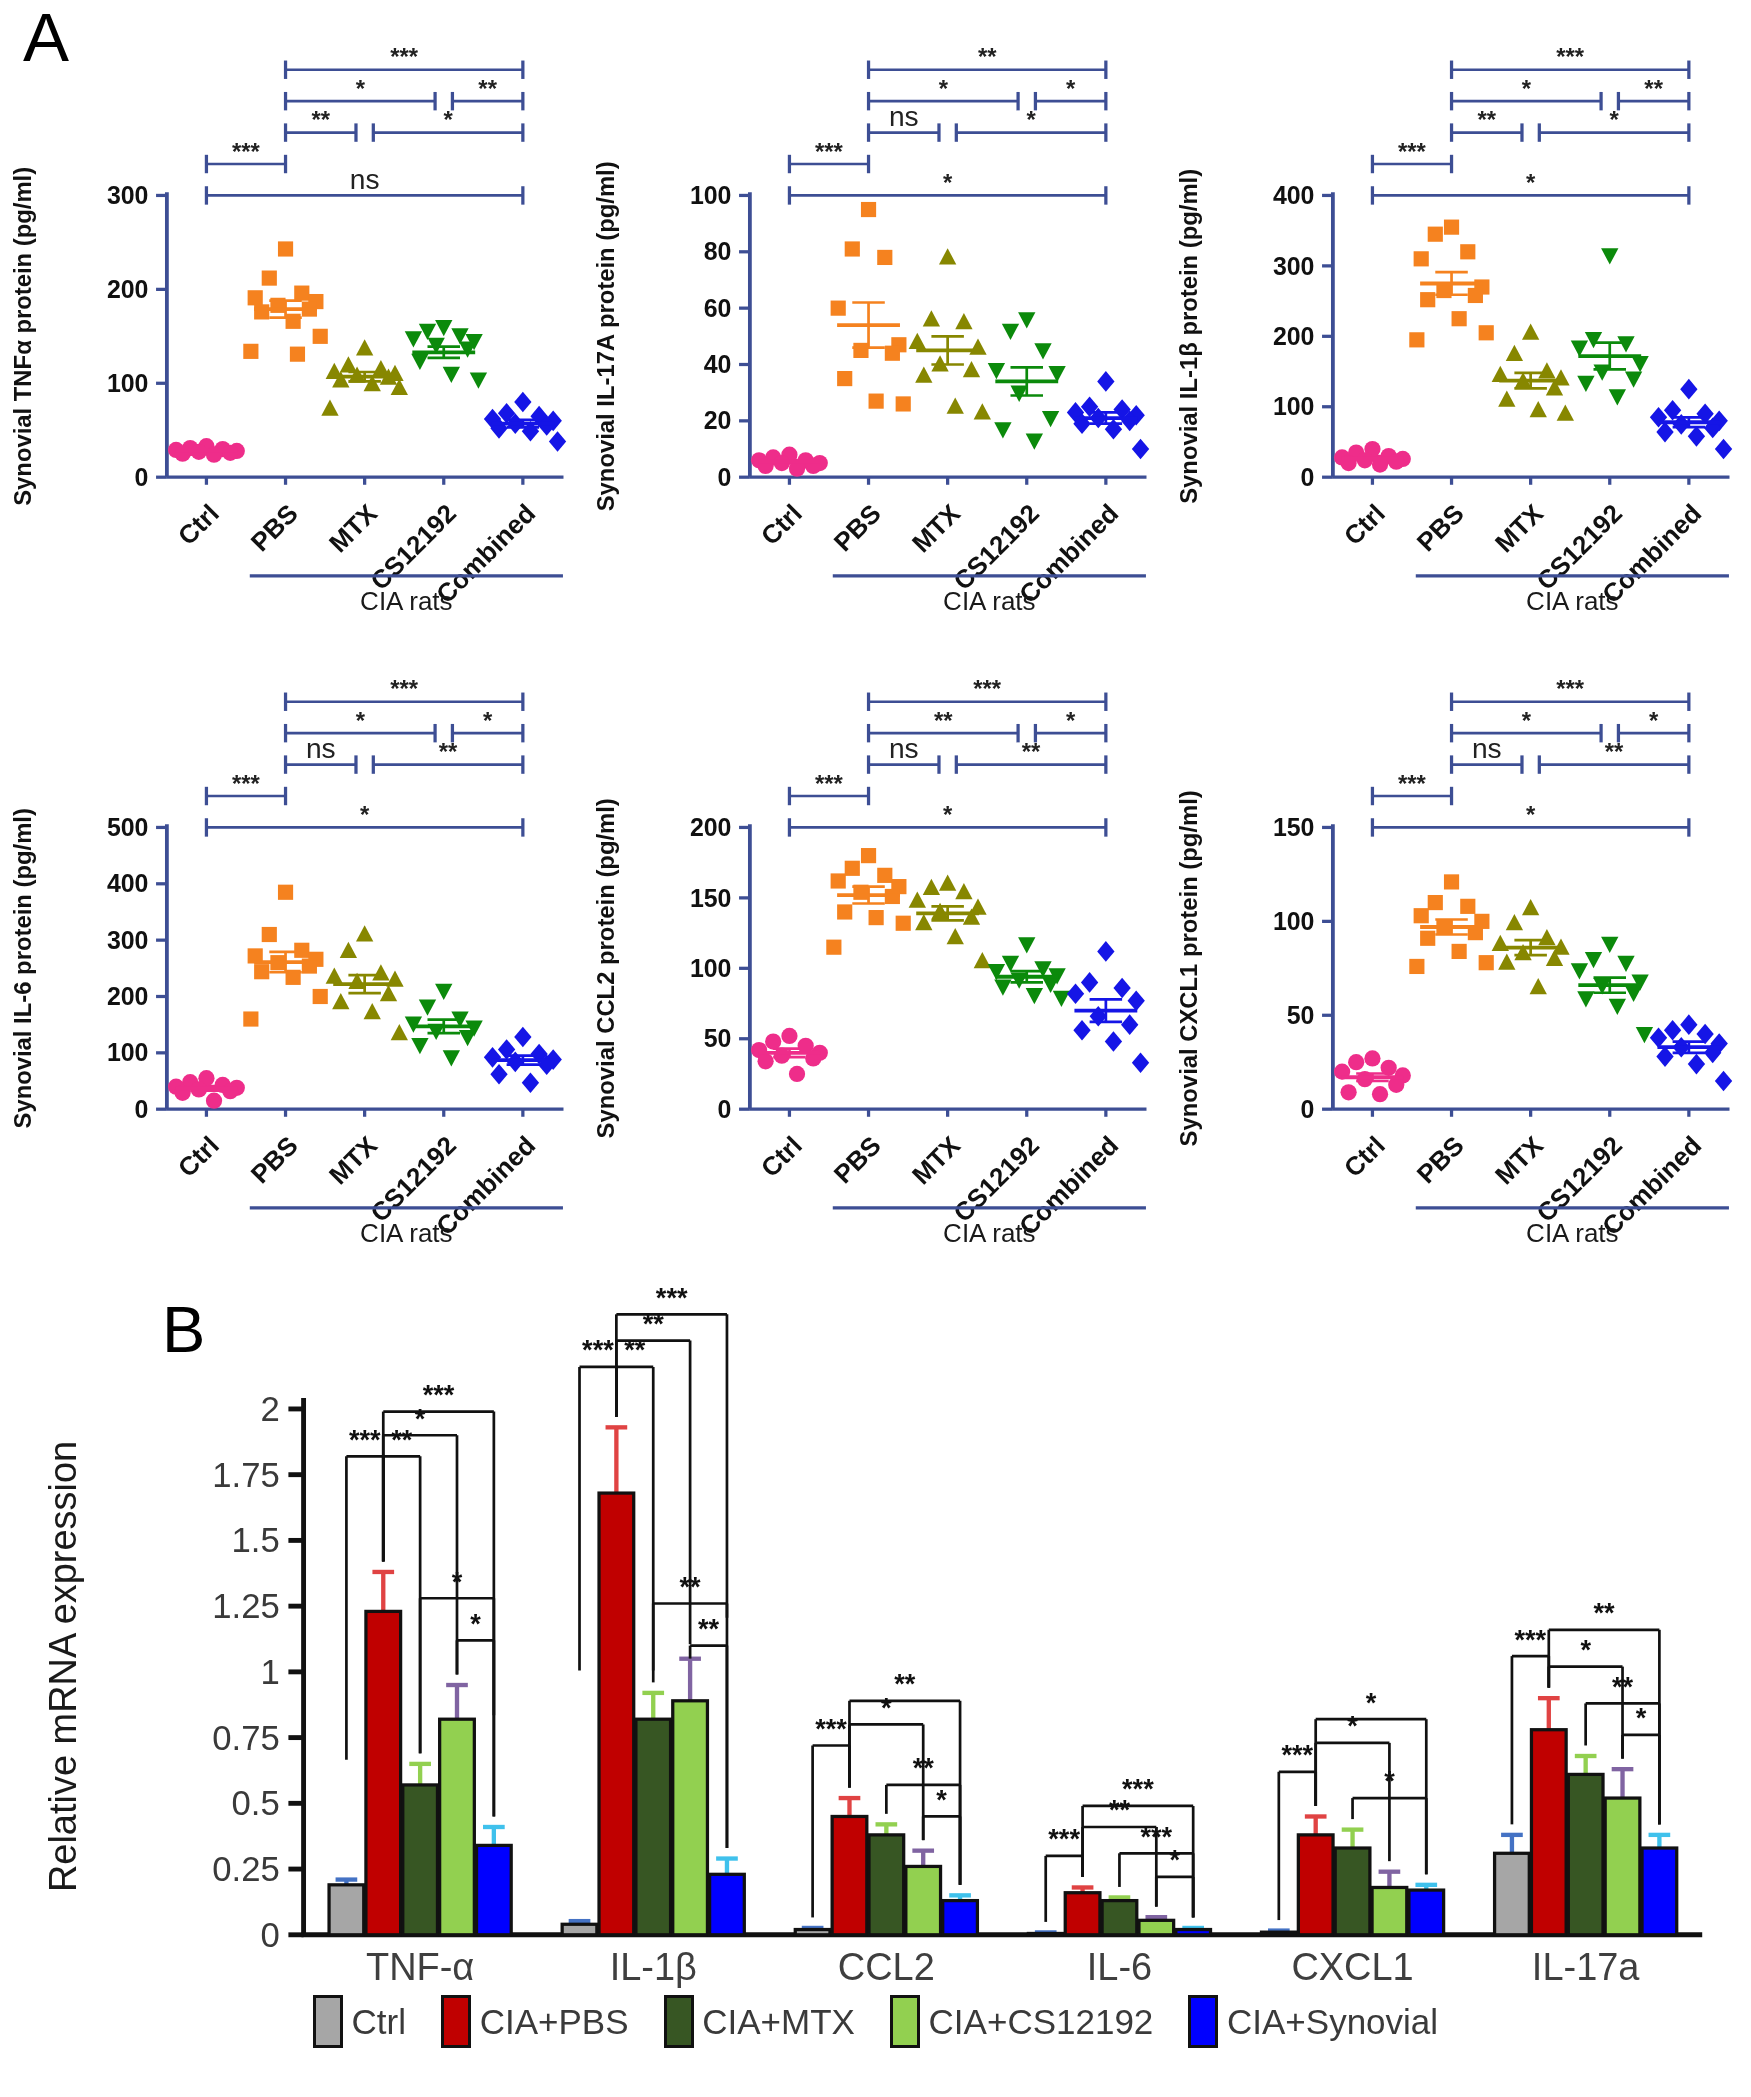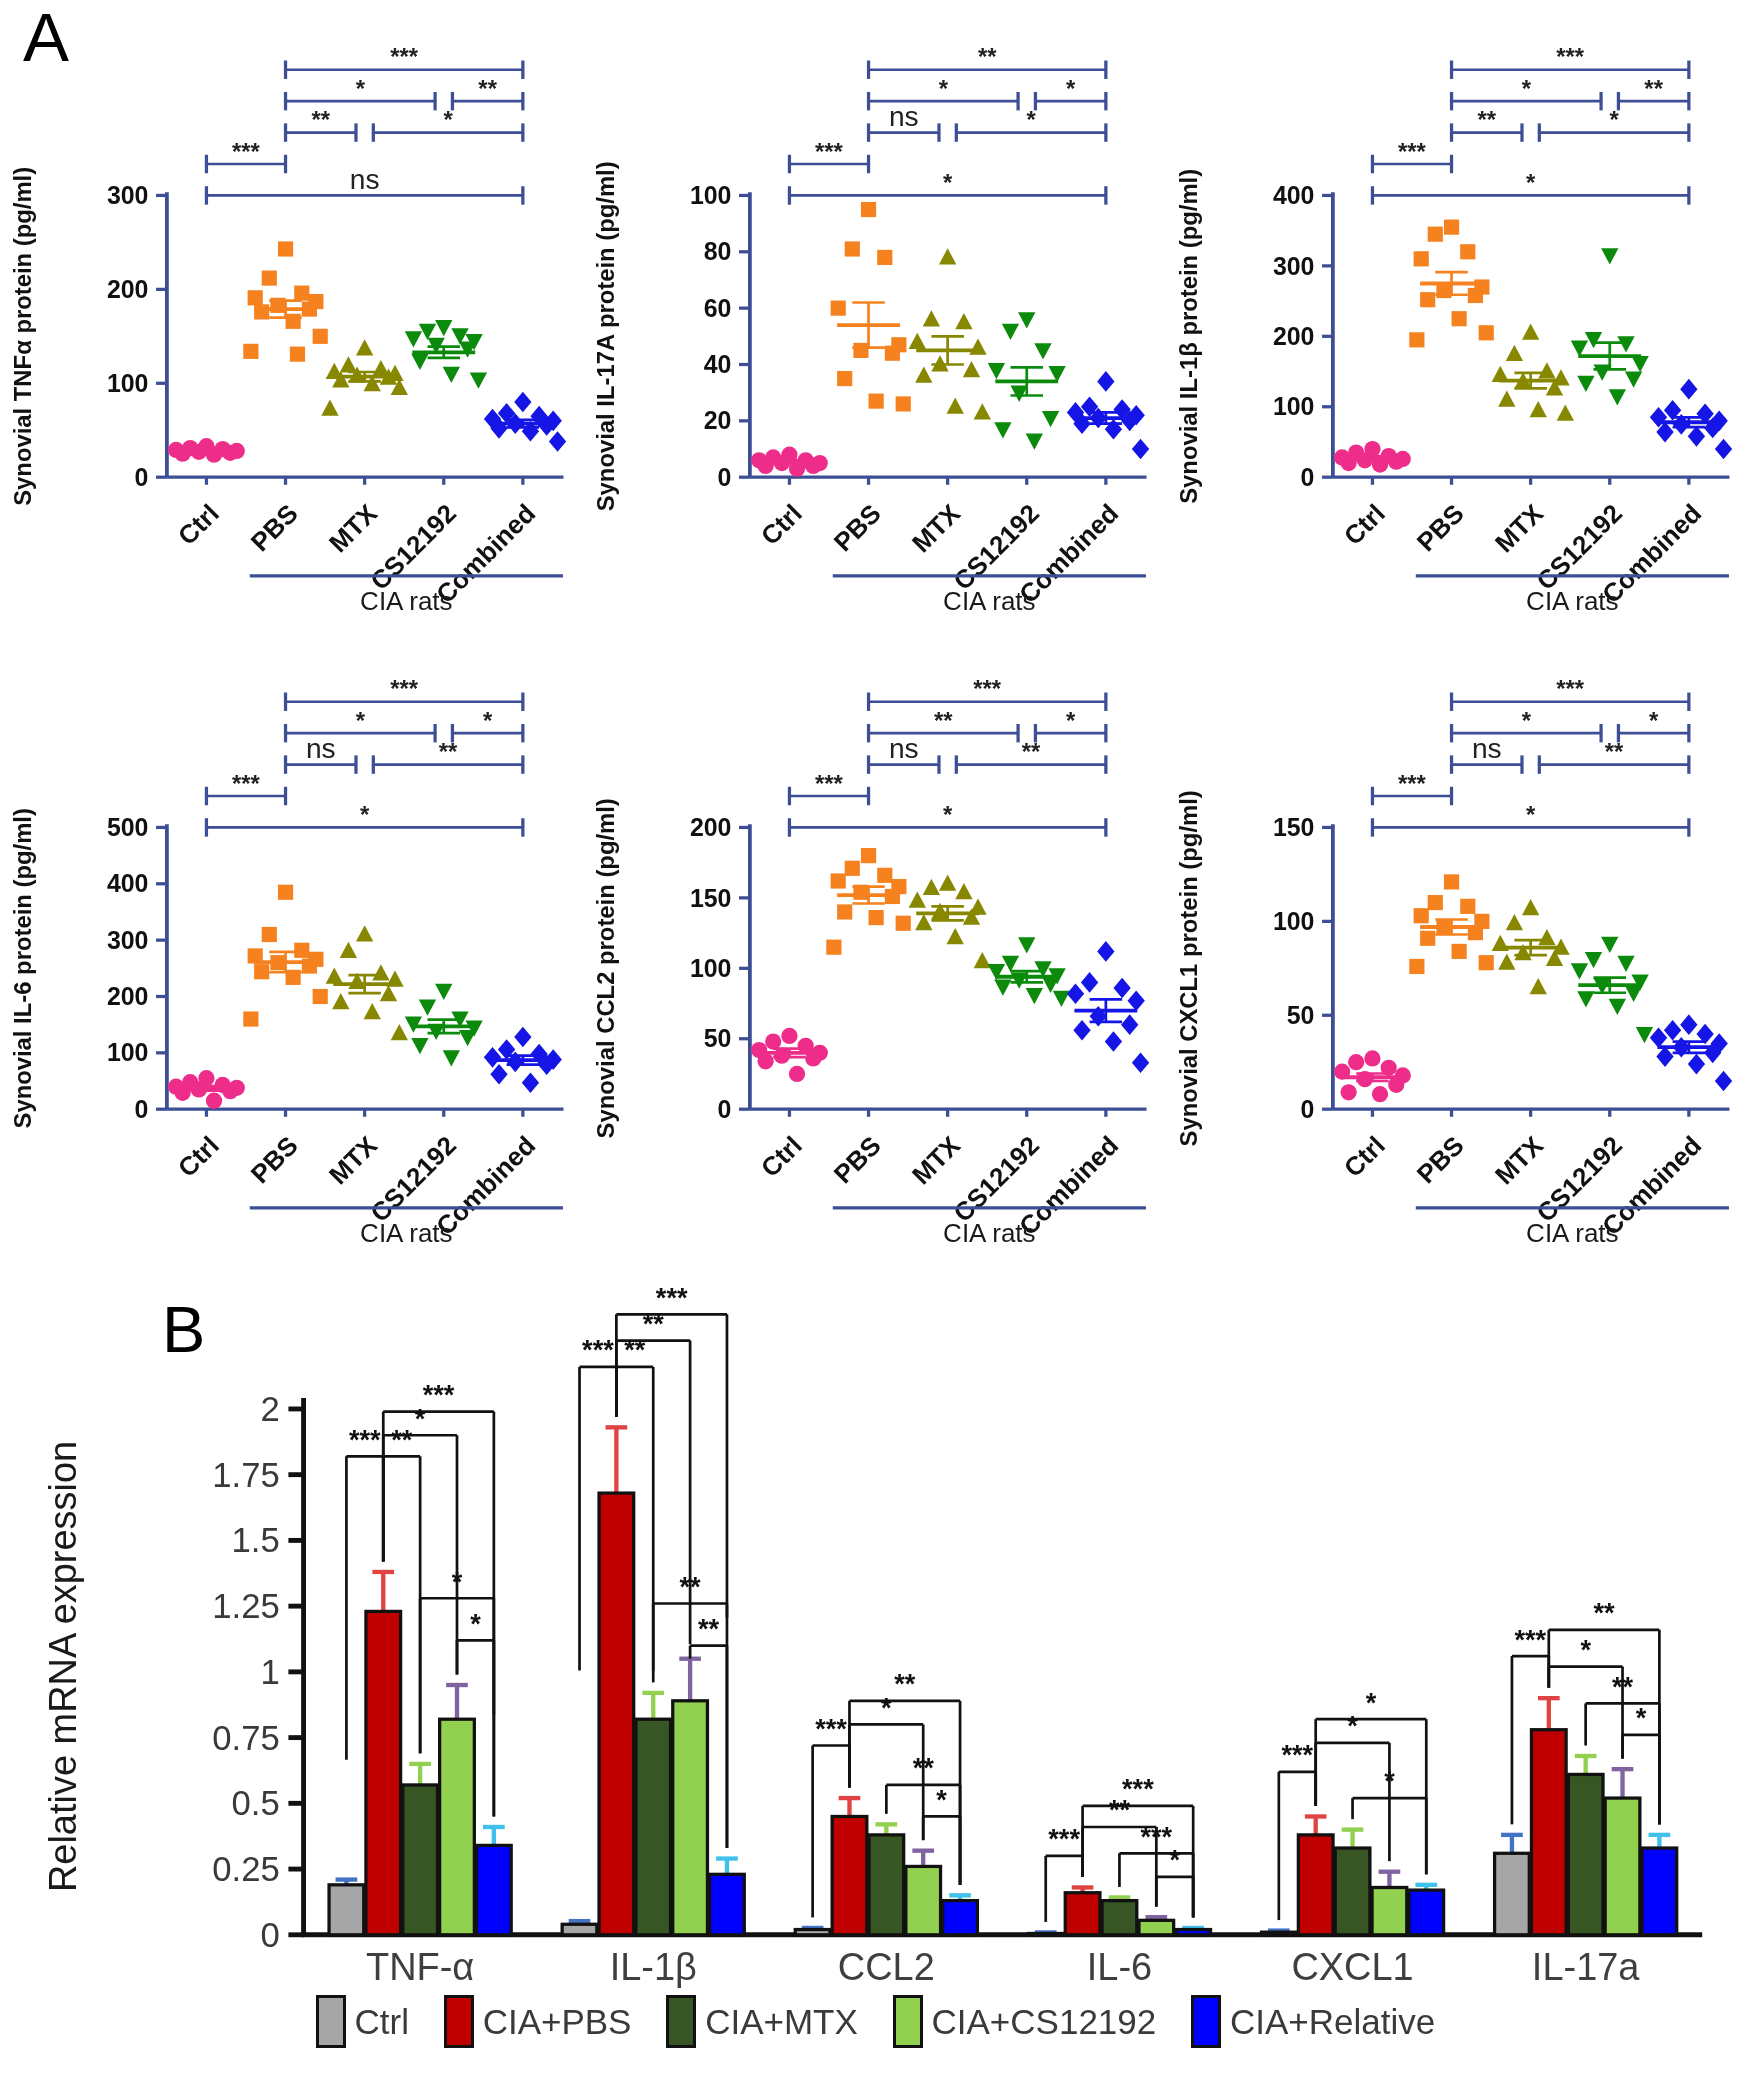--- a/index.html
+++ b/index.html
@@ -1291,18 +1291,18 @@
         <div class="legend-item">
           <span class="legend-swatch" style="background: rgb(55, 86, 35);"></span>
           <span class="legend-label">CIA+MTX</span>
         </div>
         <div class="legend-item">
           <span class="legend-swatch" style="background: rgb(146, 208, 80);"></span>
           <span class="legend-label">CIA+CS12192</span>
         </div>
         <div class="legend-item">
           <span class="legend-swatch" style="background: rgb(0, 0, 255);"></span>
-          <span class="legend-label">CIA+Relative</span>
+          <span class="legend-label">CIA+Synovial</span>
         </div>
       </div>
   </div>
 </div>
 
 
 </body></html>

